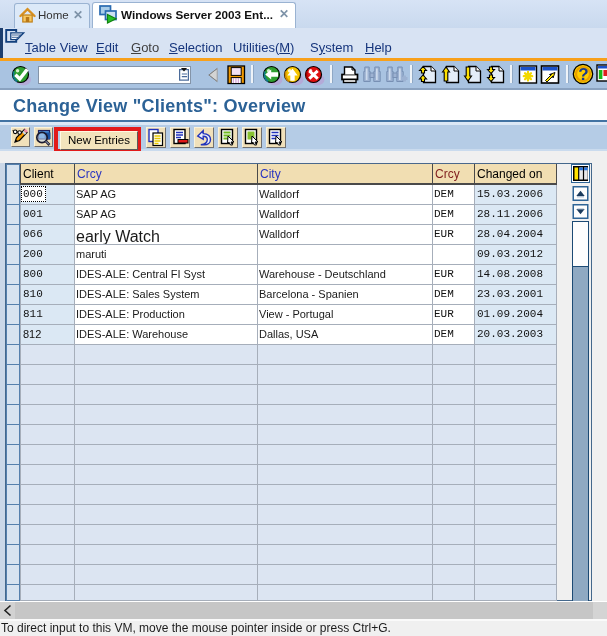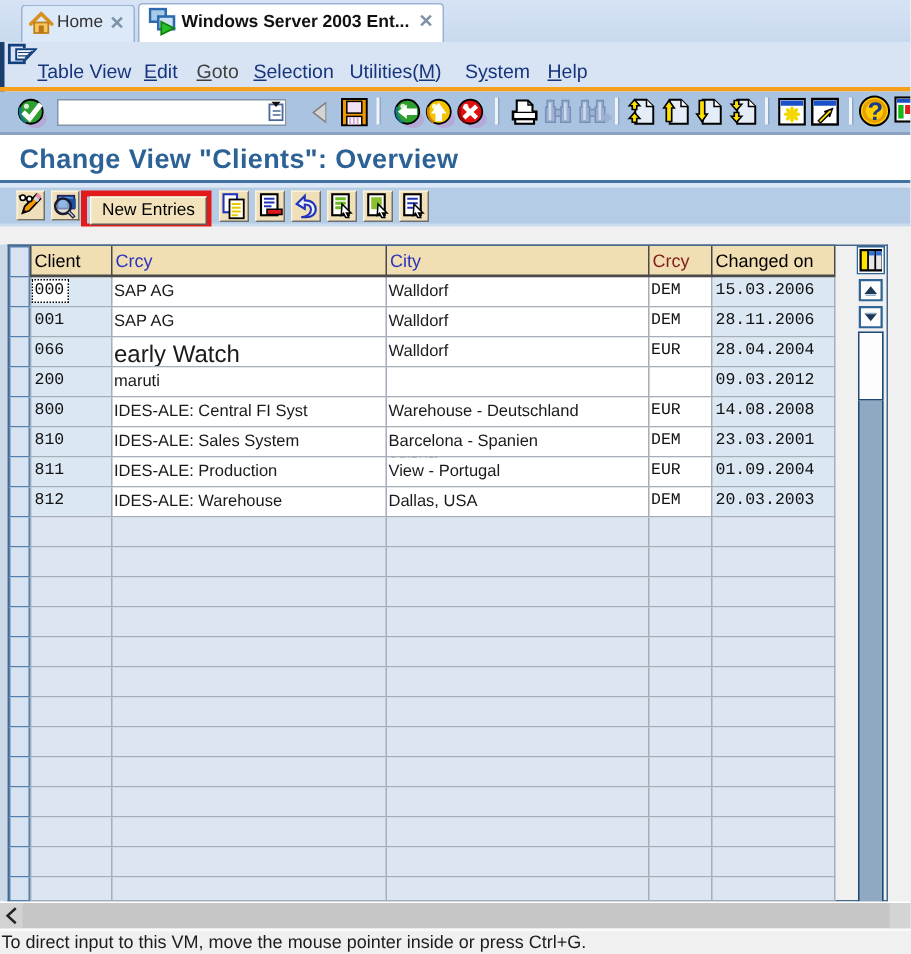--- a/index.html
+++ b/index.html
@@ -362,21 +362,21 @@
 <div class="ab" style="left:257px;top:305px;width:1px;height:20px;background:#a6aeba;"></div>
 <div class="ab" style="left:432px;top:305px;width:1px;height:20px;background:#a6aeba;"></div>
 <div class="ab" style="left:474px;top:305px;width:1px;height:20px;background:#a6aeba;"></div>
 <div class="ab" style="left:556px;top:305px;width:1px;height:20px;background:#a6aeba;"></div>
 <div class="ab" style="left:20px;top:324px;width:537px;height:1px;background:#a6aeba;"></div>
 <div class="ab" style="left:21px;top:325px;width:53px;height:19px;background:#dbe8f4;"></div>
 <div class="ab" style="left:75px;top:325px;width:182px;height:19px;background:#fff;"></div>
 <div class="ab" style="left:258px;top:325px;width:174px;height:19px;background:#fff;"></div>
 <div class="ab" style="left:433px;top:325px;width:41px;height:19px;background:#fff;"></div>
 <div class="ab" style="left:475px;top:325px;width:81px;height:19px;background:#dbe8f4;"></div>
-<div class="t" style="left:23px;top:328px;font-size:11px;font-family:Liberation Mono, monospace;color:#111;">812</div>
+<div class="t" style="left:23px;top:328px;font-size:11px;font-family:Liberation Sans, sans-serif;color:#111;">812</div>
 <div class="t" style="left:76px;top:328px;font-size:11px;color:#1a1a1a;">IDES-ALE: Warehouse</div>
 <div class="t" style="left:259px;top:328px;font-size:11px;color:#1a1a1a;">Dallas, USA</div>
 <div class="t" style="left:434px;top:328px;font-size:11px;font-family:'Liberation Mono',monospace;color:#111;">DEM</div>
 <div class="t" style="left:477px;top:328px;font-size:11px;font-family:'Liberation Mono',monospace;color:#111;">20.03.2003</div>
 <div class="ab" style="left:6px;top:325px;width:14px;height:20px;background:#d7e3f0;border:1px solid #5580ad;border-top:none;box-sizing:border-box;"></div>
 <div class="ab" style="left:20px;top:325px;width:1px;height:20px;background:#a6aeba;"></div>
 <div class="ab" style="left:74px;top:325px;width:1px;height:20px;background:#a6aeba;"></div>
 <div class="ab" style="left:257px;top:325px;width:1px;height:20px;background:#a6aeba;"></div>
 <div class="ab" style="left:432px;top:325px;width:1px;height:20px;background:#a6aeba;"></div>
 <div class="ab" style="left:474px;top:325px;width:1px;height:20px;background:#a6aeba;"></div>

